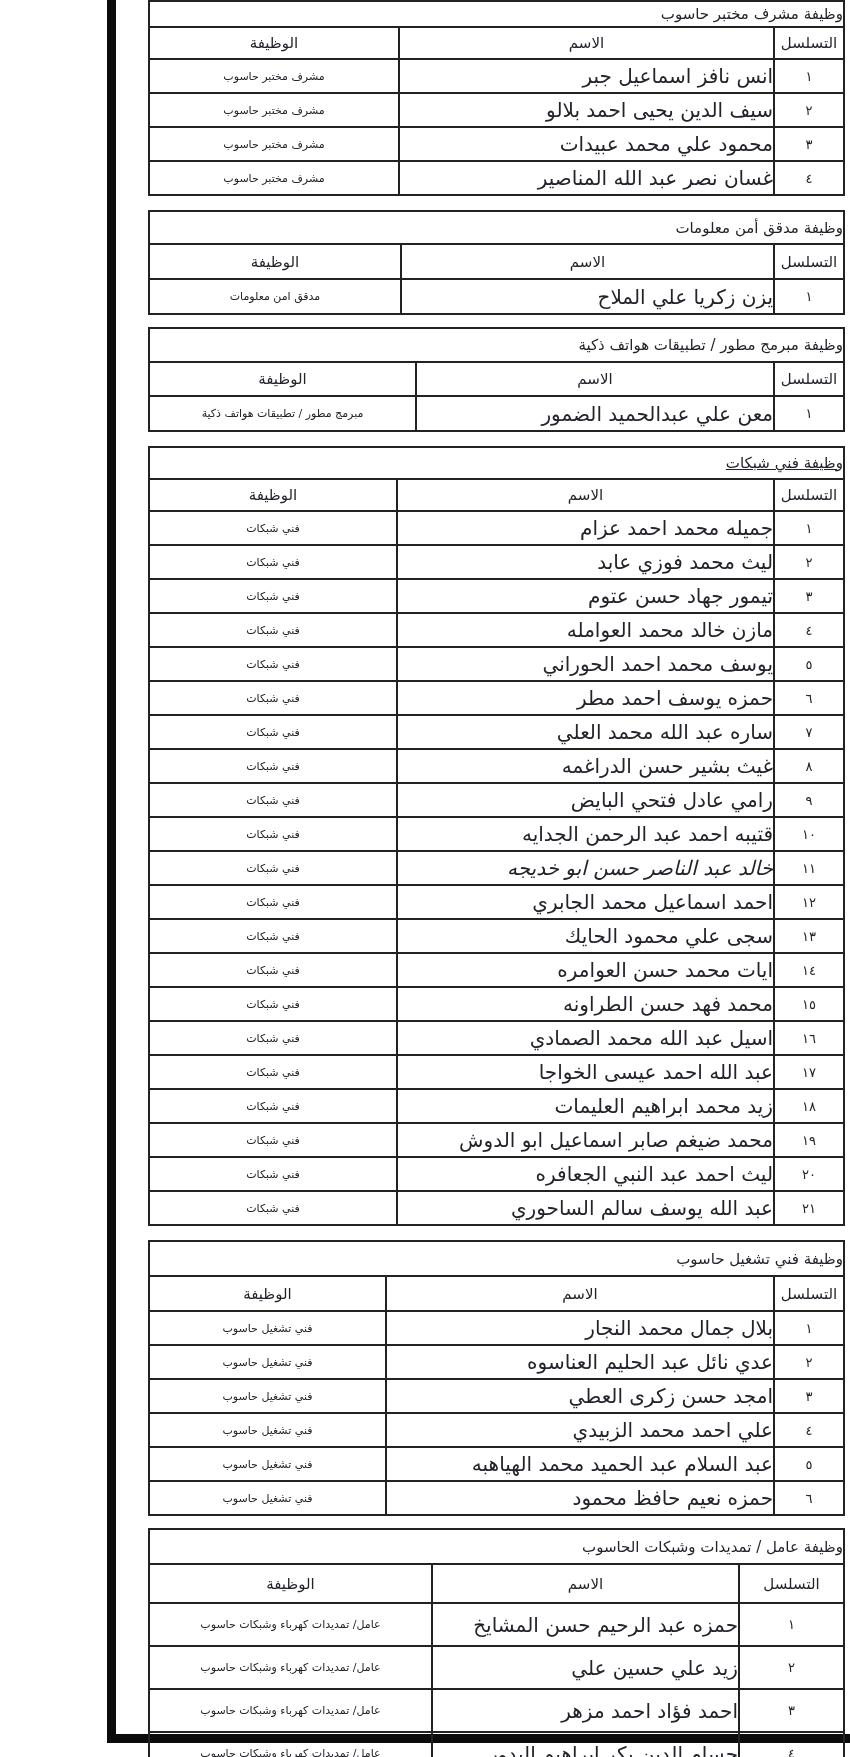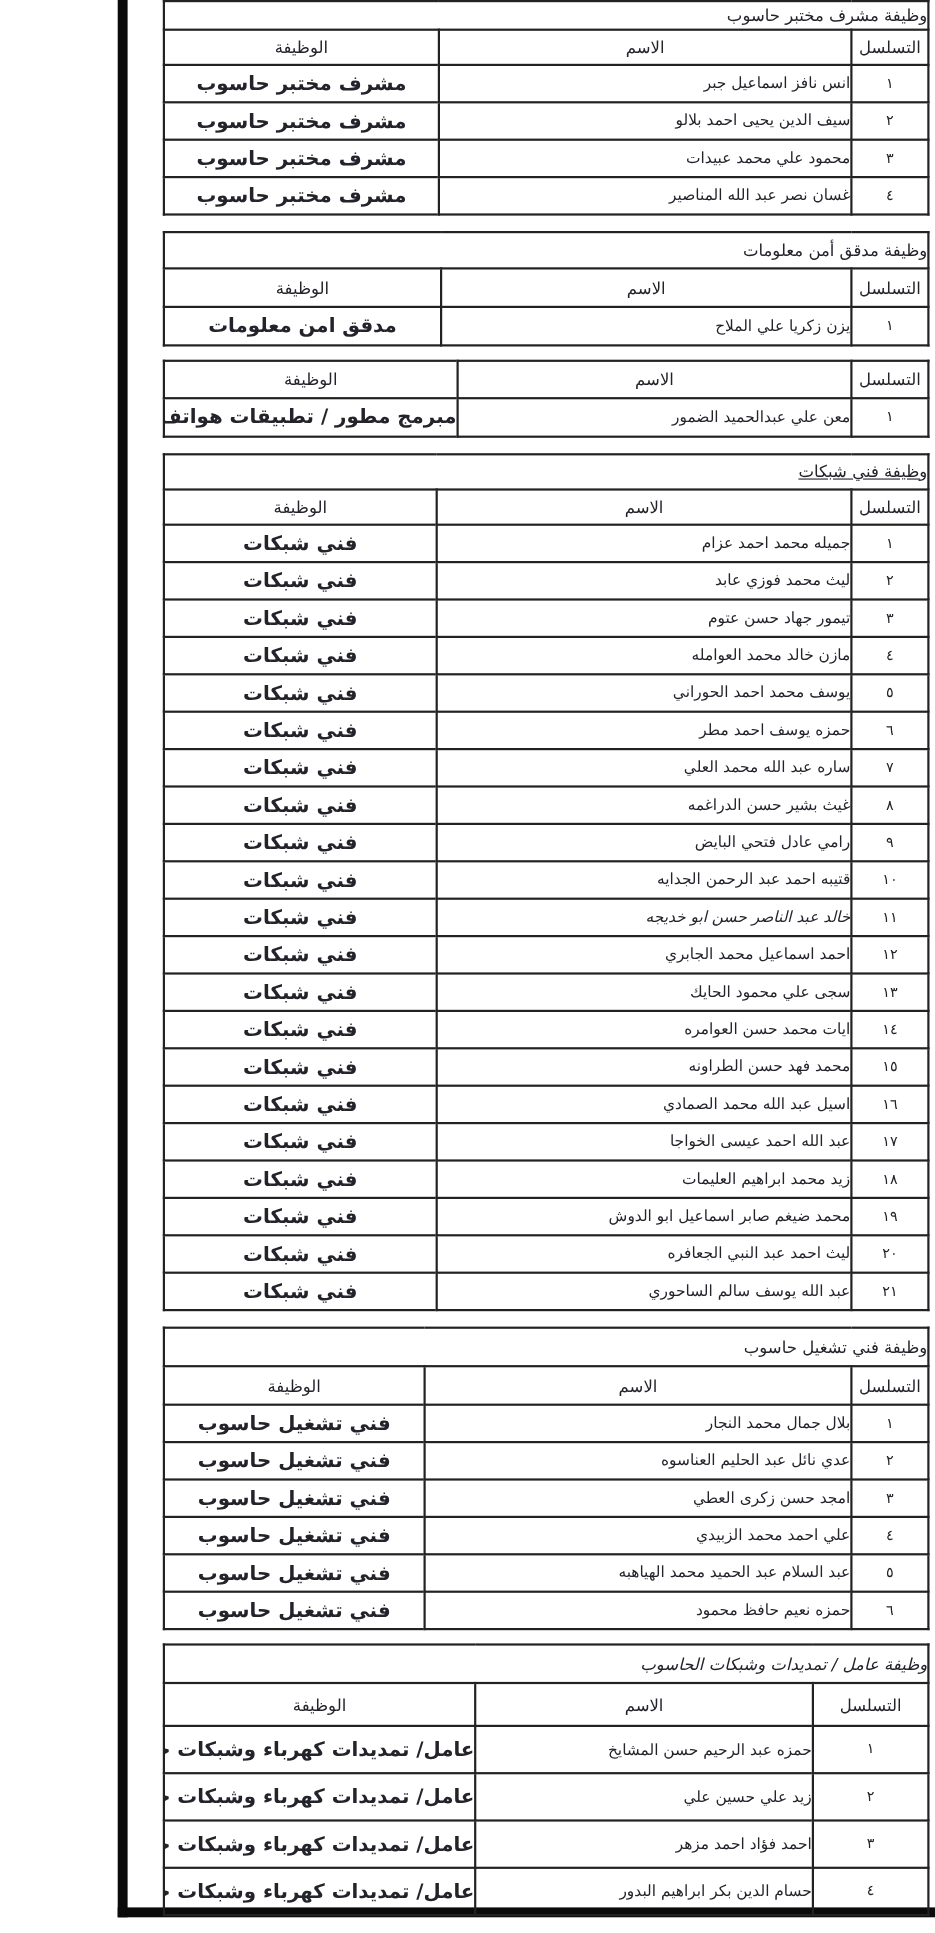--- a/index.html
+++ b/index.html
@@ -9,22 +9,22 @@
   .frame-bottom{position:absolute;left:107px;top:1734px;width:743px;height:9px;background:#0b0b0b;}
   .content{position:absolute;left:150px;top:0;width:695px;direction:rtl;}
   table.job-table{border-collapse:collapse;width:695px;table-layout:fixed;direction:rtl;
                   border:2px solid #111;}
   table.job-table td{border:2px solid #222;overflow:hidden;white-space:nowrap;padding:0;}
   .title-cell{text-align:right;padding:0 9px;font-size:15px;}
   .underline .title-cell{text-decoration:underline;}
   .header-row td{text-align:center;font-size:15px;}
   .data-row td{border-top:5px double #5f5f5f;}
   .c-serial{text-align:center;font-size:13px;}
-  .c-name{text-align:right;padding:0 10px;font-size:14px;}
-  .c-job{text-align:center;font-size:18px;font-weight:bold;}
+  .c-name{text-align:right;padding:0 10px;font-size:20px;}
+  .c-job{text-align:center;font-size:11px;}
 </style>
 </head>
 <body>
 
 <div class="page">
   <div class="frame-left"></div>
   <div class="frame-bottom"></div>
   <div class="content" id="tables-root">
   <table class="job-table" style="margin-top: 0px;">
     <colgroup>
@@ -87,20 +87,23 @@
         </tbody>
   </table>
 
   <table class="job-table" style="margin-top: 12px;">
     <colgroup>
       <col class="col-serial" style="width: 70px;">
           <col class="col-name" style="width: 358px;">
           <col class="col-job" style="width: 267px;">
     </colgroup>
     <tbody>
+      <tr class="title-row">
+        <td class="title-cell" colspan="3" style="height: 32px;">وظيفة مبرمج مطور / تطبيقات هواتف ذكية</td>
+      </tr>
       <tr class="header-row">
         <td style="height: 32px;">التسلسل</td>
         <td style="height: 32px;">الاسم</td>
         <td style="height: 32px;">الوظيفة</td>
       </tr>
     <tr class="data-row">
             <td class="c-serial" style="height: 33px;">١</td>
             <td class="c-name" style="height: 33px;">معن علي عبدالحميد الضمور</td>
             <td class="c-job" style="height: 33px;">مبرمج مطور / تطبيقات هواتف ذكية</td>
           </tr>
@@ -279,21 +282,21 @@
   </table>
 
   <table class="job-table" style="margin-top: 12px;">
     <colgroup>
       <col class="col-serial" style="width: 105px;">
           <col class="col-name" style="width: 307px;">
           <col class="col-job" style="width: 283px;">
     </colgroup>
     <tbody>
       <tr class="title-row">
-        <td class="title-cell" colspan="3" style="height: 33px; font-style: italic;">وظيفة عامل / تمديدات وشبكات الحاسوب</td>
+        <td class="title-cell" colspan="3" style="height: 33px;">وظيفة عامل / تمديدات وشبكات الحاسوب</td>
       </tr>
       <tr class="header-row">
         <td style="height: 37px;">التسلسل</td>
         <td style="height: 37px;">الاسم</td>
         <td style="height: 37px;">الوظيفة</td>
       </tr>
     <tr class="data-row">
             <td class="c-serial" style="height: 41px;">١</td>
             <td class="c-name" style="height: 41px;">حمزه عبد الرحيم حسن المشايخ</td>
             <td class="c-job" style="height: 41px;">عامل/ تمديدات كهرباء وشبكات حاسوب</td>

